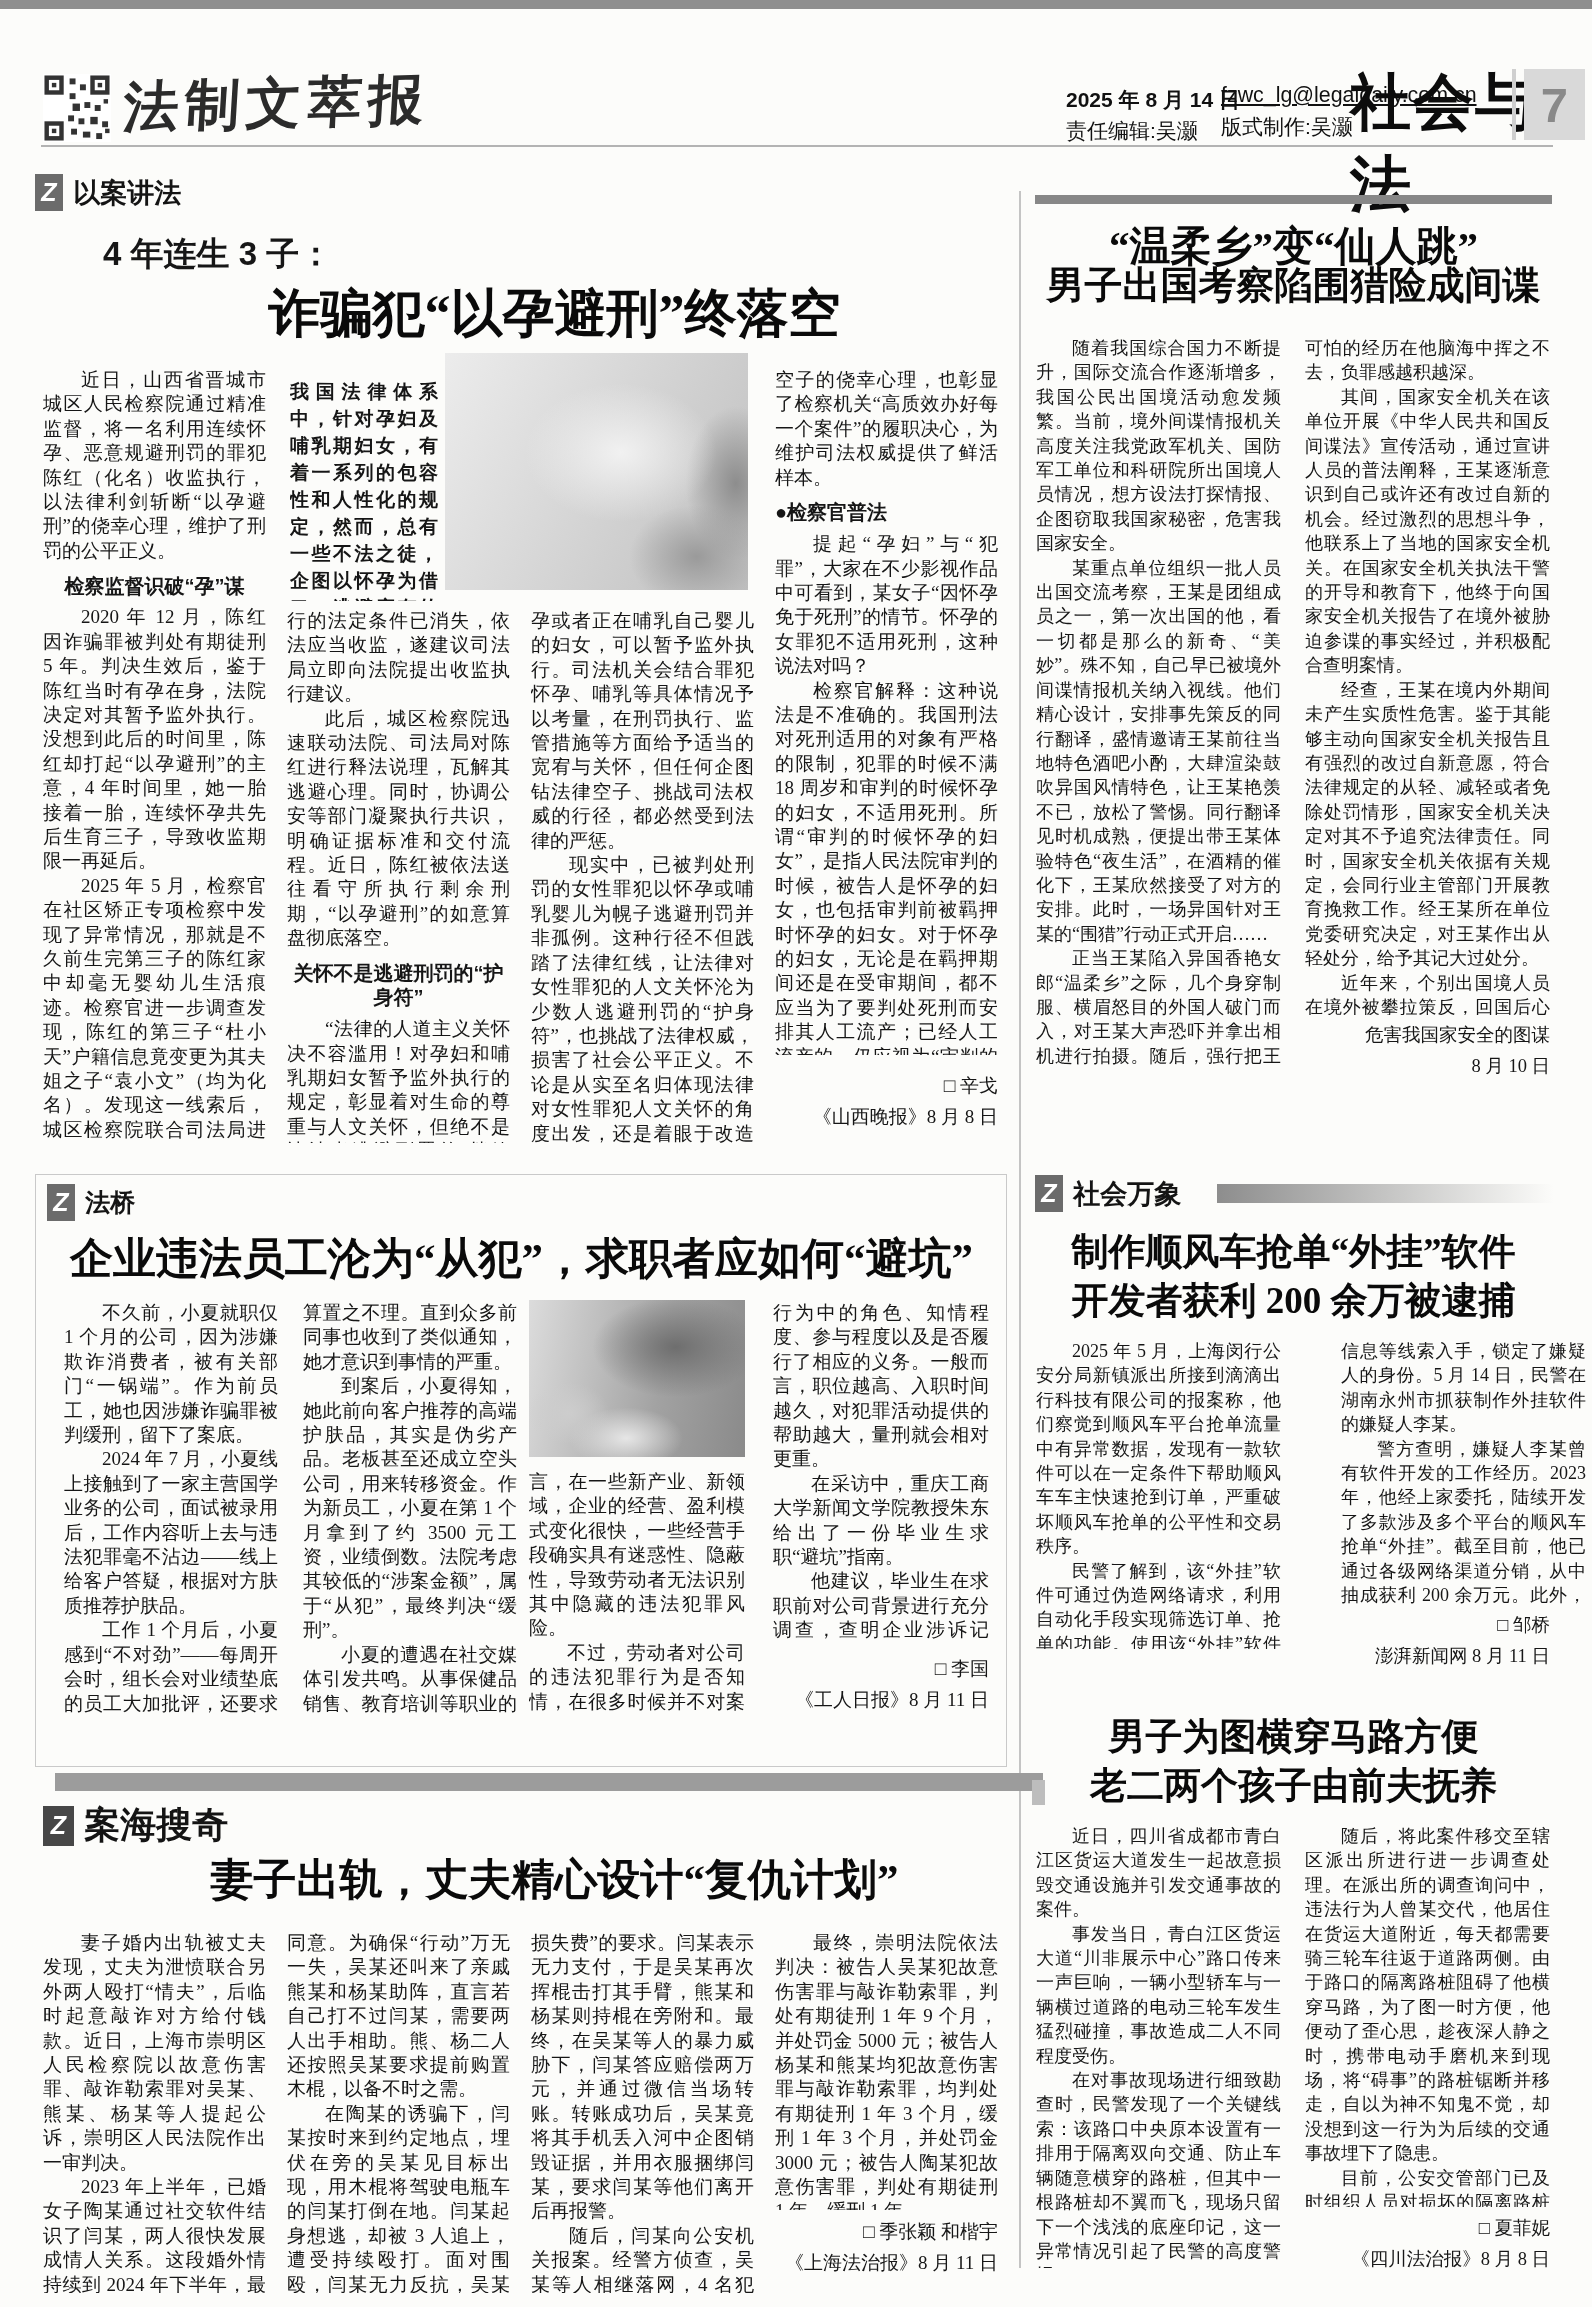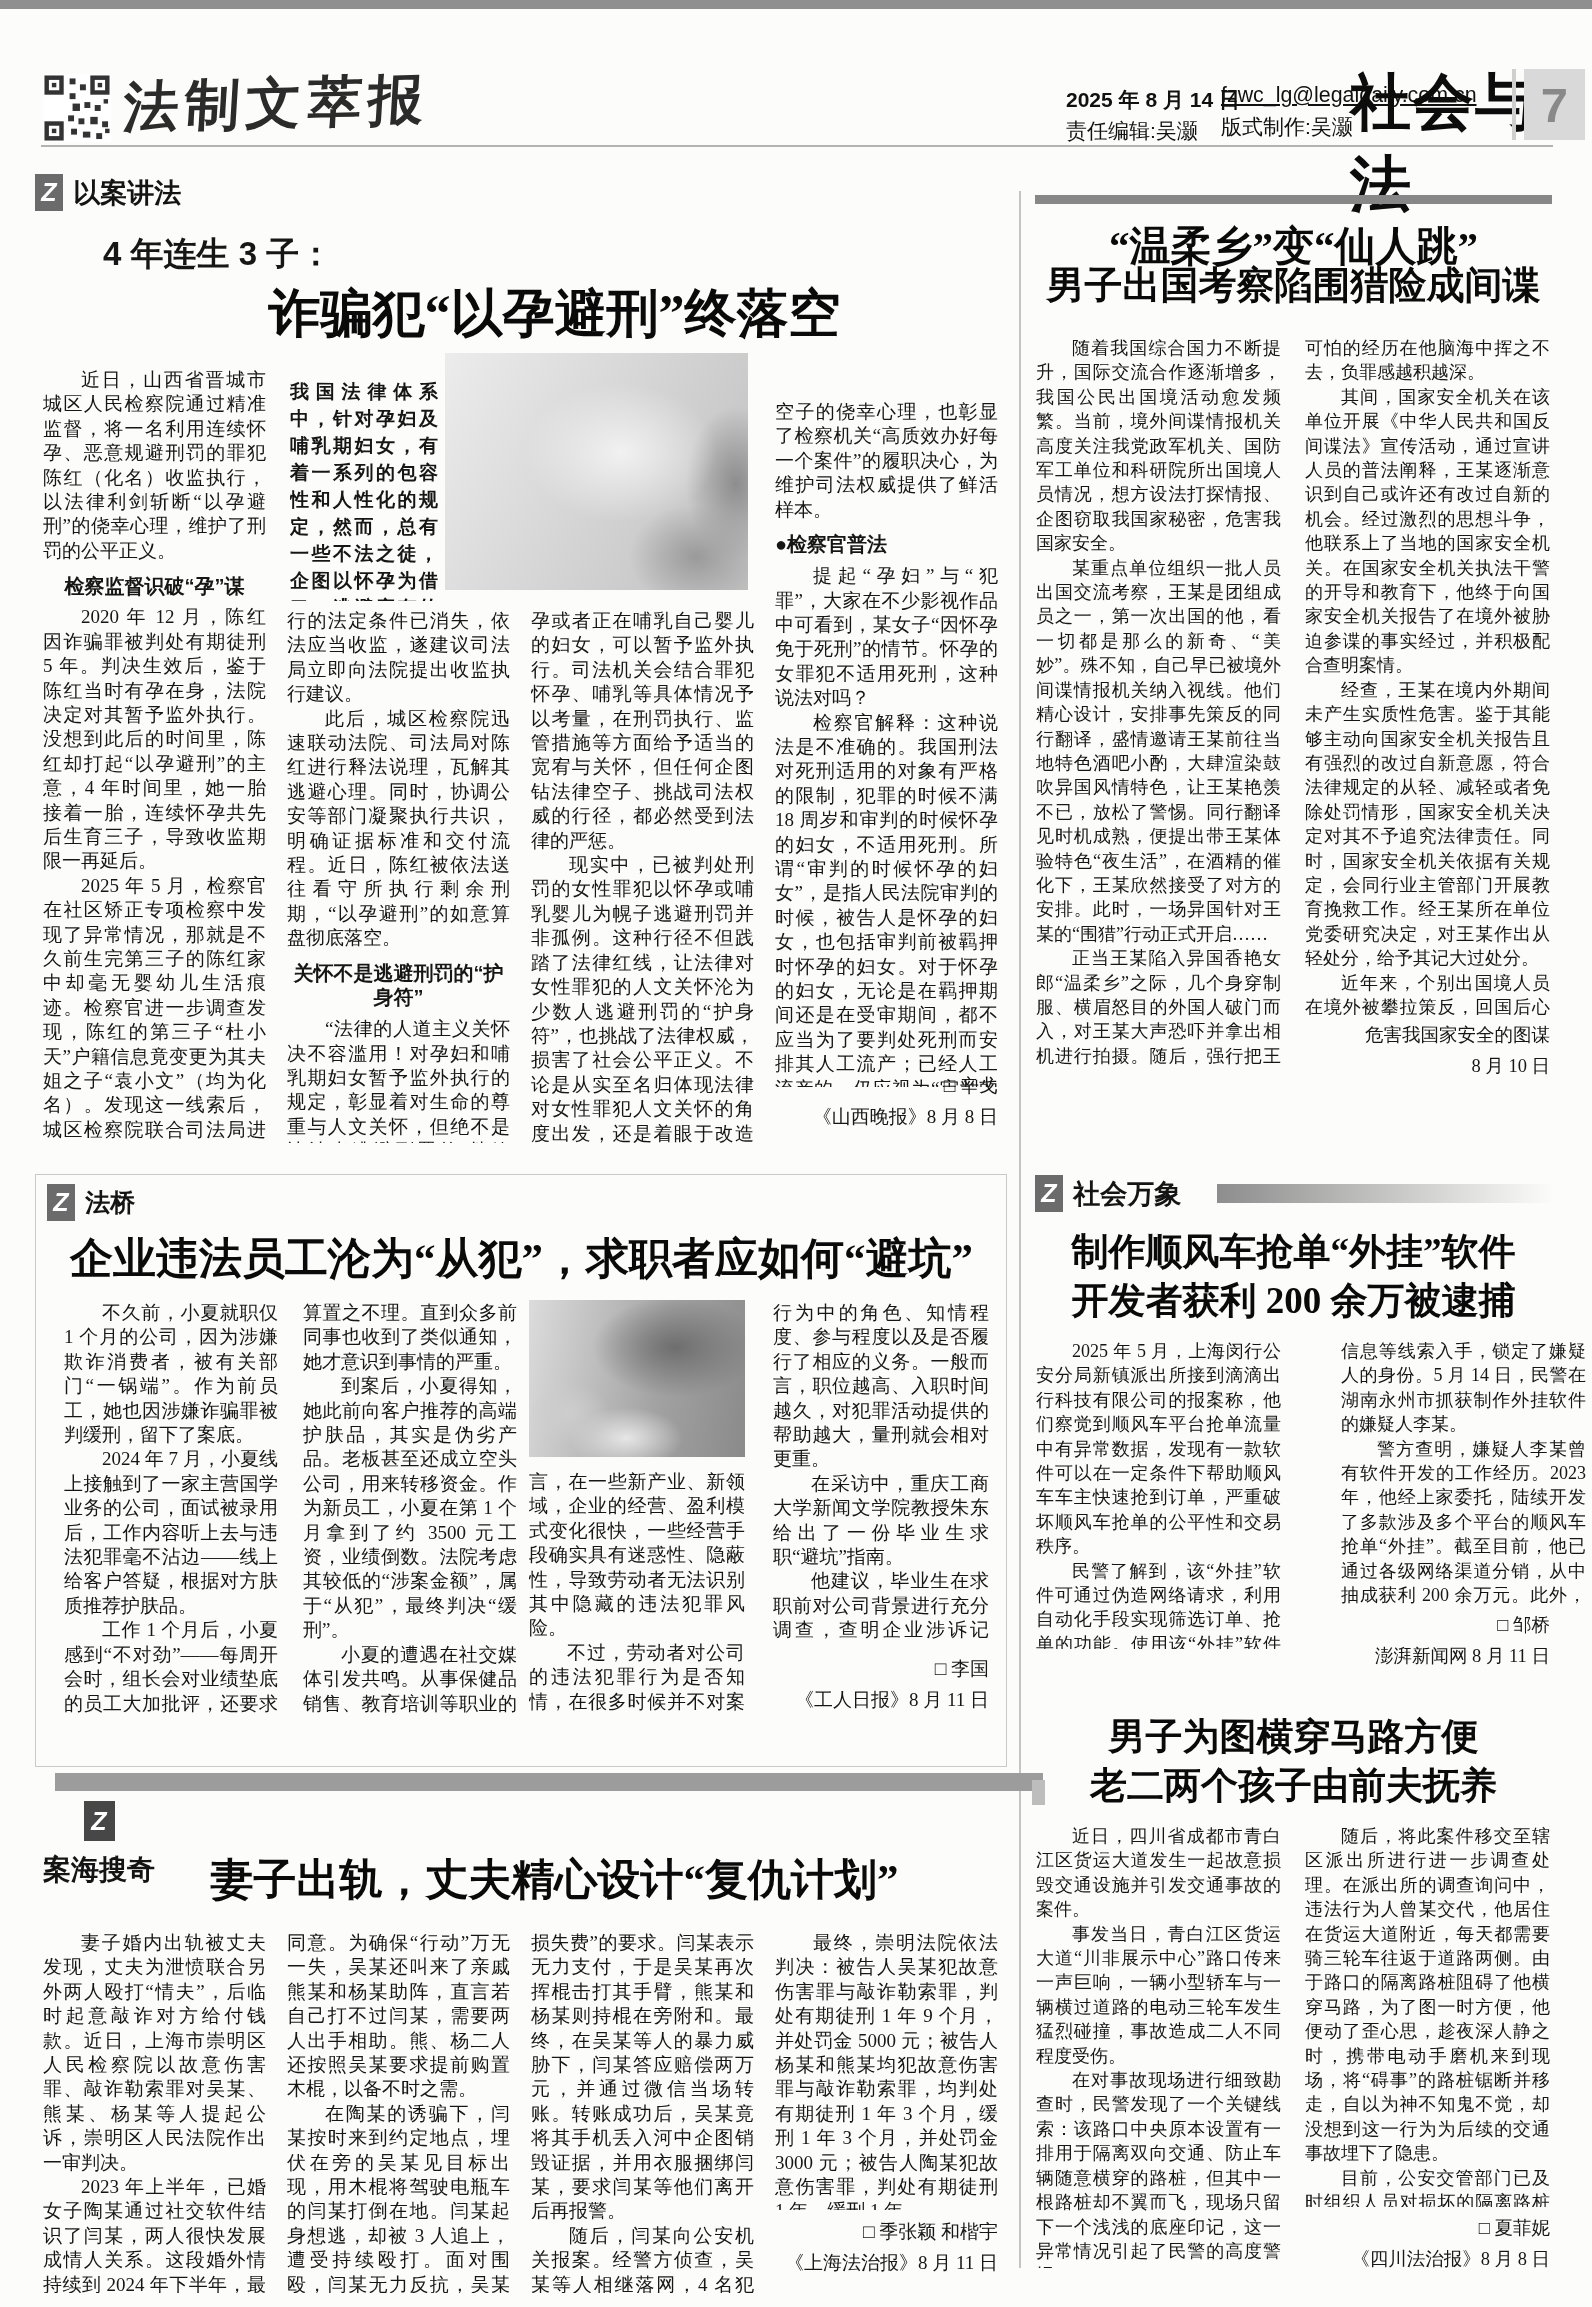--- a/index.html
+++ b/index.html
@@ -25,21 +25,21 @@
   #v-divider{left:1019px;top:191px;width:1.5px;height:2077px;background:#c4c4c4;}
   
   .seclabel{display:flex;align-items:center;gap:10.3px;font-family:"Liberation Sans",sans-serif;
             font-weight:700;color:#141414;}
   .zicon{display:inline-flex;align-items:center;justify-content:center;width:28px;height:37px;
          background:#6b6b6b;color:#fff;font-family:"Liberation Sans",sans-serif;
          font-style:italic;font-weight:700;font-size:25px;}
   .zicon::before{content:"Z";}
   #s1-label{left:35px;top:174px;font-size:27px;}
   #s2-label{left:47px;top:1184px;font-size:25px;}
-  #s3-label{left:43px;top:1801px;font-size:28px;flex-direction:column;}
+  #s3-label{left:43px;top:1801px;font-size:36px;}
   #s3-label .zicon{background:#474747;width:31px;height:40px;}
   #s4-label{left:1035px;top:1175px;font-size:27px;}
   #s4-grad{left:1217px;top:1184px;width:337px;height:19px;
            background:linear-gradient(to right,#8d8d8d,#fcfcfa);}
   
   .hl{font-weight:900;text-align:center;color:#0a0a0a;}
   #a1-kicker{left:103px;top:232px;font-family:"Liberation Sans",sans-serif;
              font-size:33px;font-weight:700;}
   #a1-headline{left:111px;top:279px;width:887px;font-size:52px;}
   #a5-headline{left:67px;top:1230px;width:909px;font-size:43px;}
@@ -59,21 +59,21 @@
   .col p.subdot{text-indent:0;text-align:left;font-family:"Liberation Sans",sans-serif;
              font-weight:700;font-size:20px;margin:10.3px 0 7.4px 0;}
   .body-l{font-size:19px;line-height:24.4px;width:223px;}
   .body-r{font-size:18px;line-height:24.4px;width:245px;}
   #a1c1{left:43px;top:368px;height:775px;}
   #a1-intro{left:290px;top:378px;width:148px;height:223px;overflow:hidden;
             font-family:"Liberation Sans",sans-serif;font-weight:700;
             font-size:19px;line-height:27px;text-align:justify;}
   #a1c2{left:287px;top:609px;height:534px;}
   #a1c3{left:531px;top:609px;height:534px;}
-  #a1c4{left:775px;top:368px;height:687px;margin-top:32px;}
+  #a1c4{left:775px;top:368px;height:687px;}
   #photo1{left:445px;top:353px;width:303px;height:237px;
     background:
       radial-gradient(96px 74px at 83% 86%,#9a9a9a,transparent 70%),
       radial-gradient(133px 96px at 58% 42%,#f1f1f1,transparent 72%),
       radial-gradient(67px 103px at 96% 55%,#8d8d8d,transparent 75%),
       linear-gradient(118deg,#ececec,#d3d3d3 55%,#bfbfbf);}
   #a5c1{left:64px;top:1301px;height:414px;width:214px;}
   #a5c2{left:303px;top:1301px;height:414px;width:214px;}
   #a5c3{left:529px;top:1470px;height:245px;width:216px;}
   #a5c4{left:773px;top:1301px;height:344px;width:216px;}

